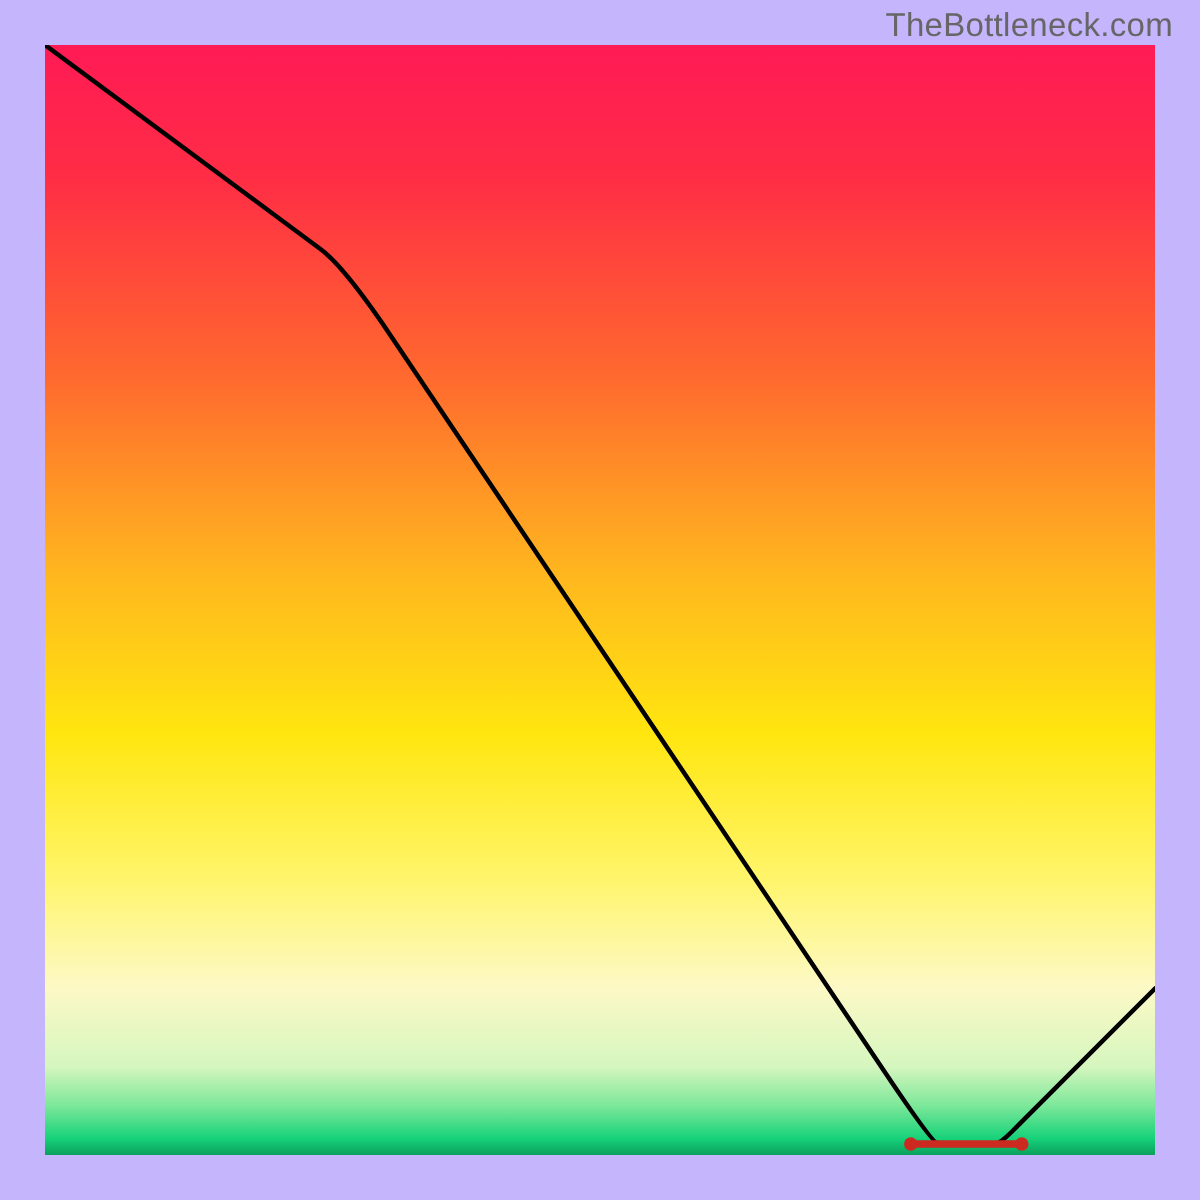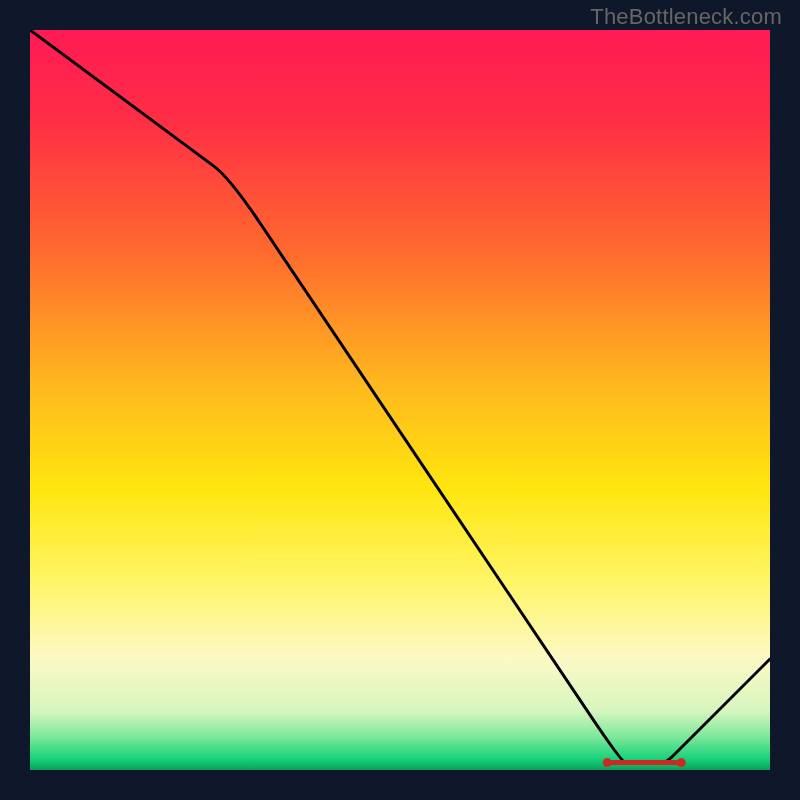--- a/index.html
+++ b/index.html
@@ -8,21 +8,21 @@
     width: 800px;
     height: 800px;
     background: #000;
     font-family: Arial, Helvetica, sans-serif;
     overflow: hidden;
   }
   .frame {
     position: relative;
     width: 800px;
     height: 800px;
-    background: #0f172a;
+    background: #c4b5fd;
   }
   .watermark {
     position: absolute;
     top: 4px;
     right: 18px;
     color: #666;
     font-size: 22px;
     font-weight: 500;
     letter-spacing: 0.2px;
     user-select: none;

